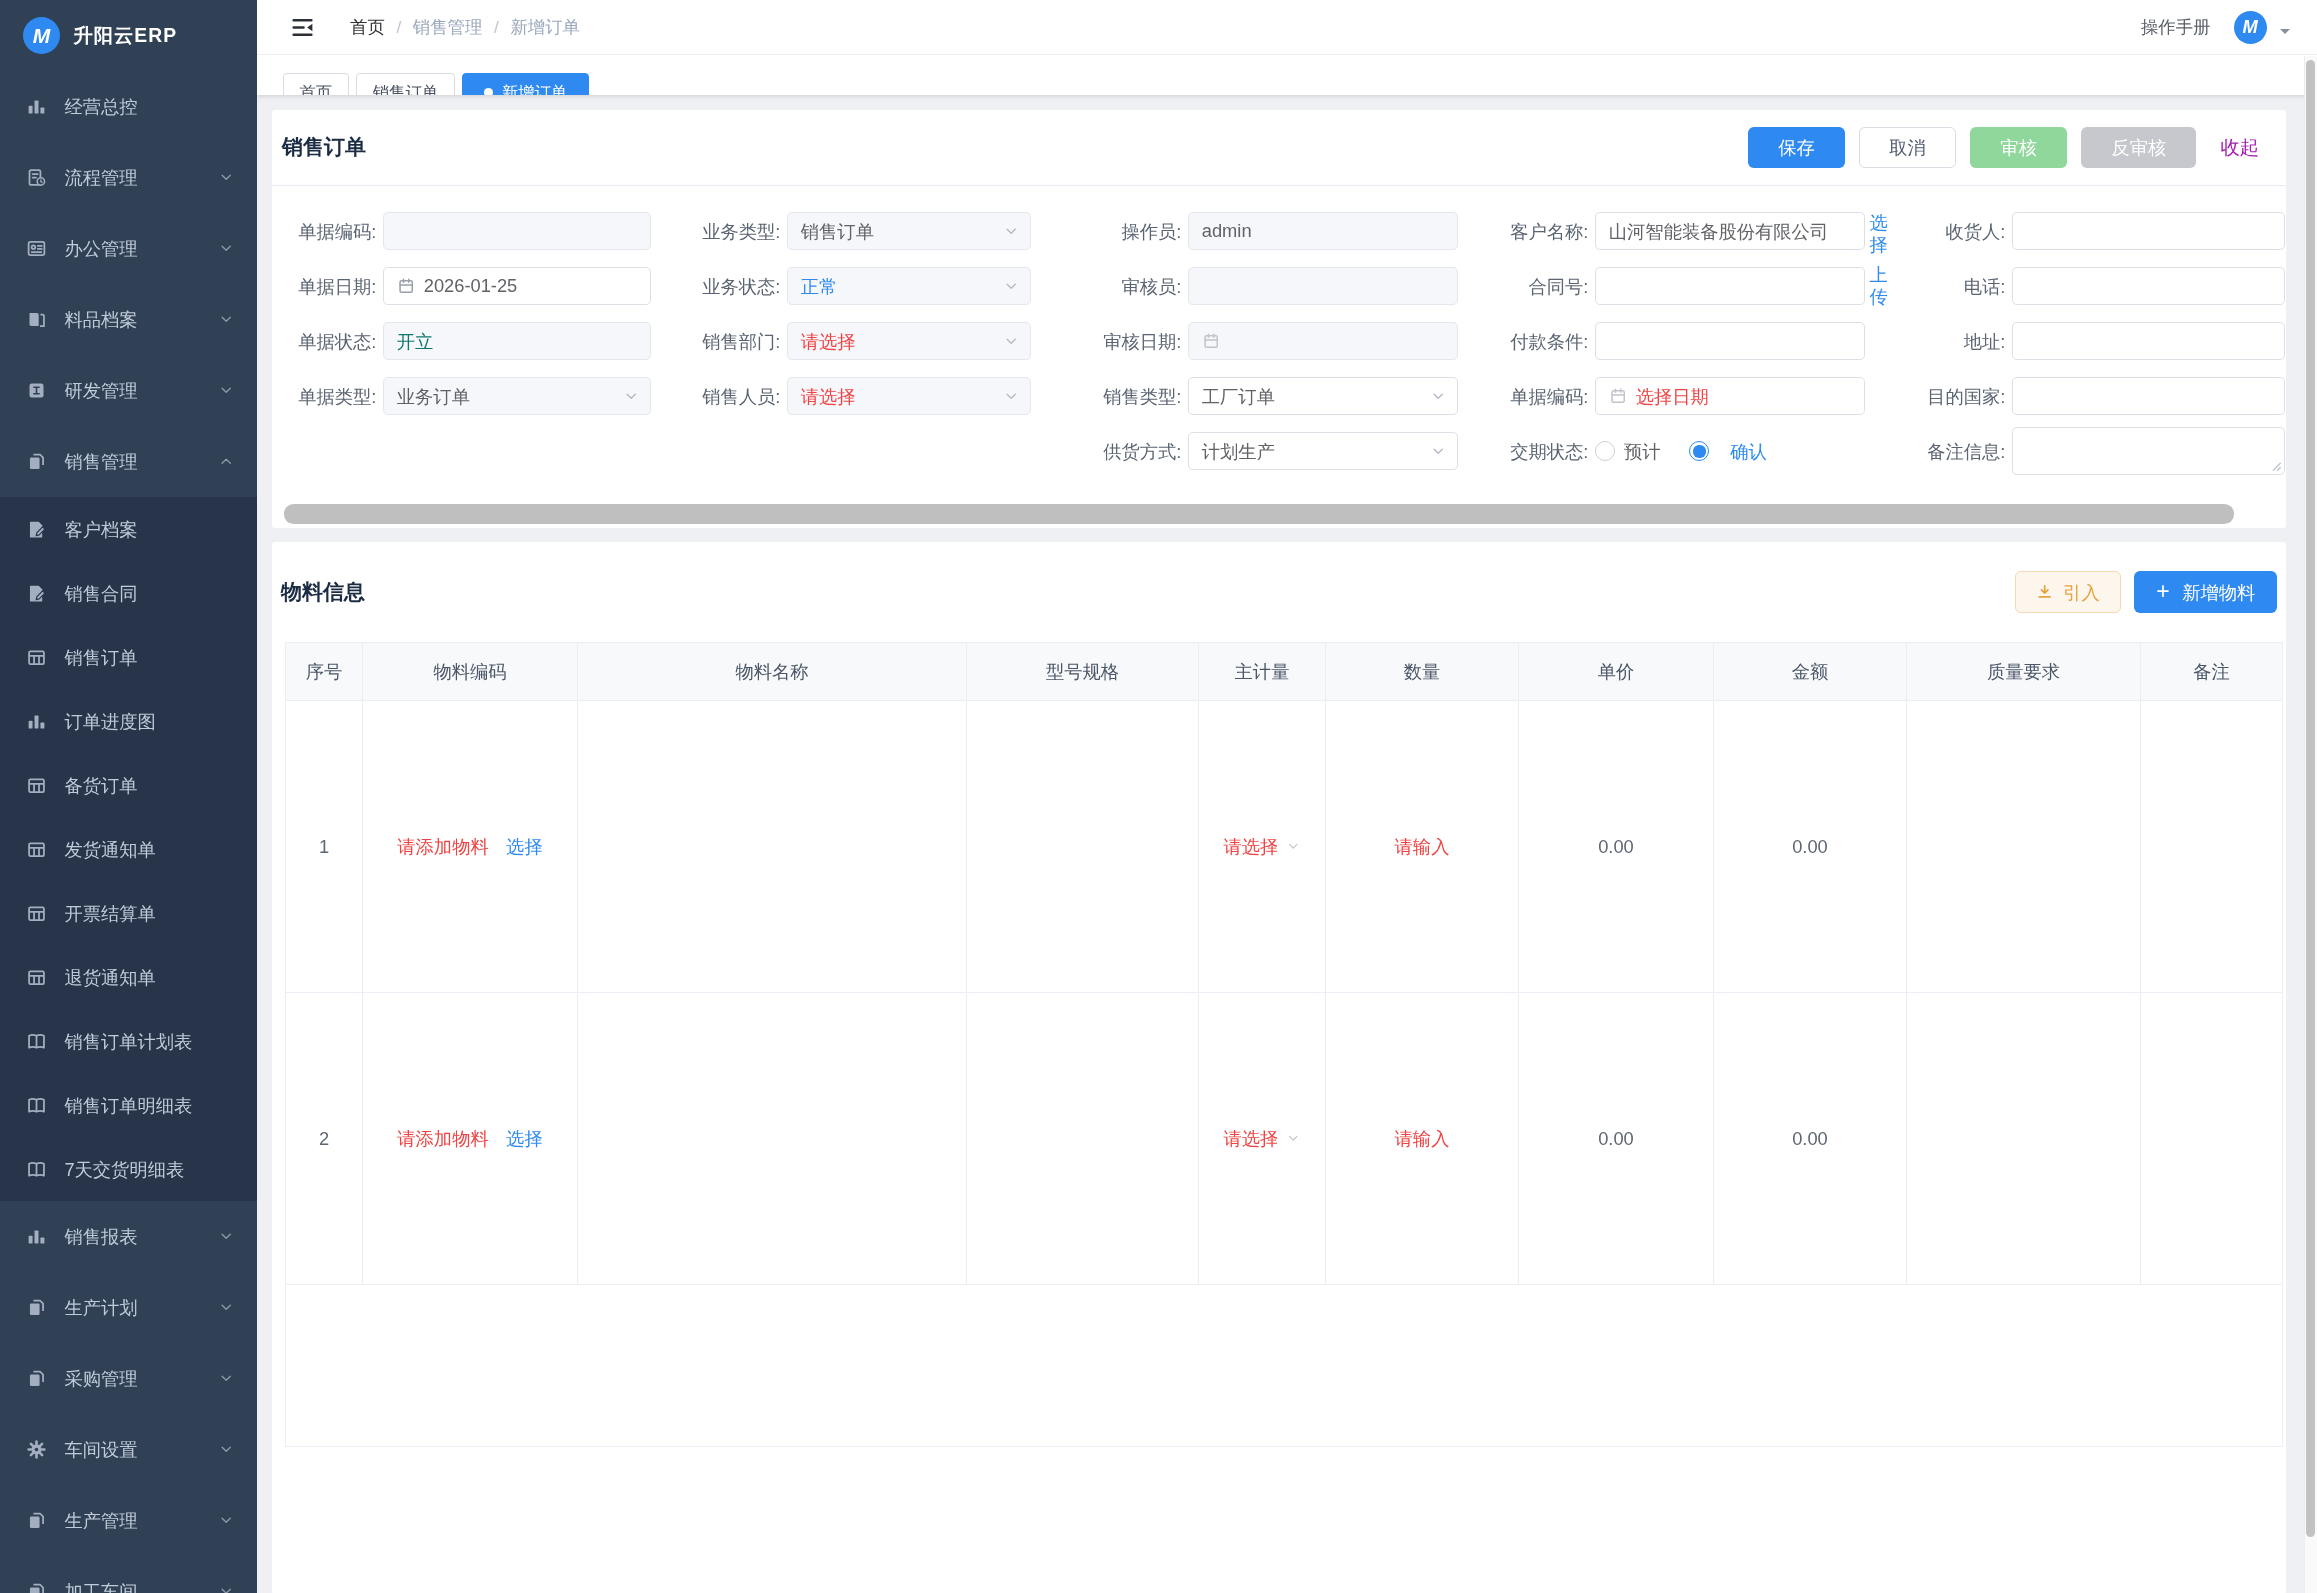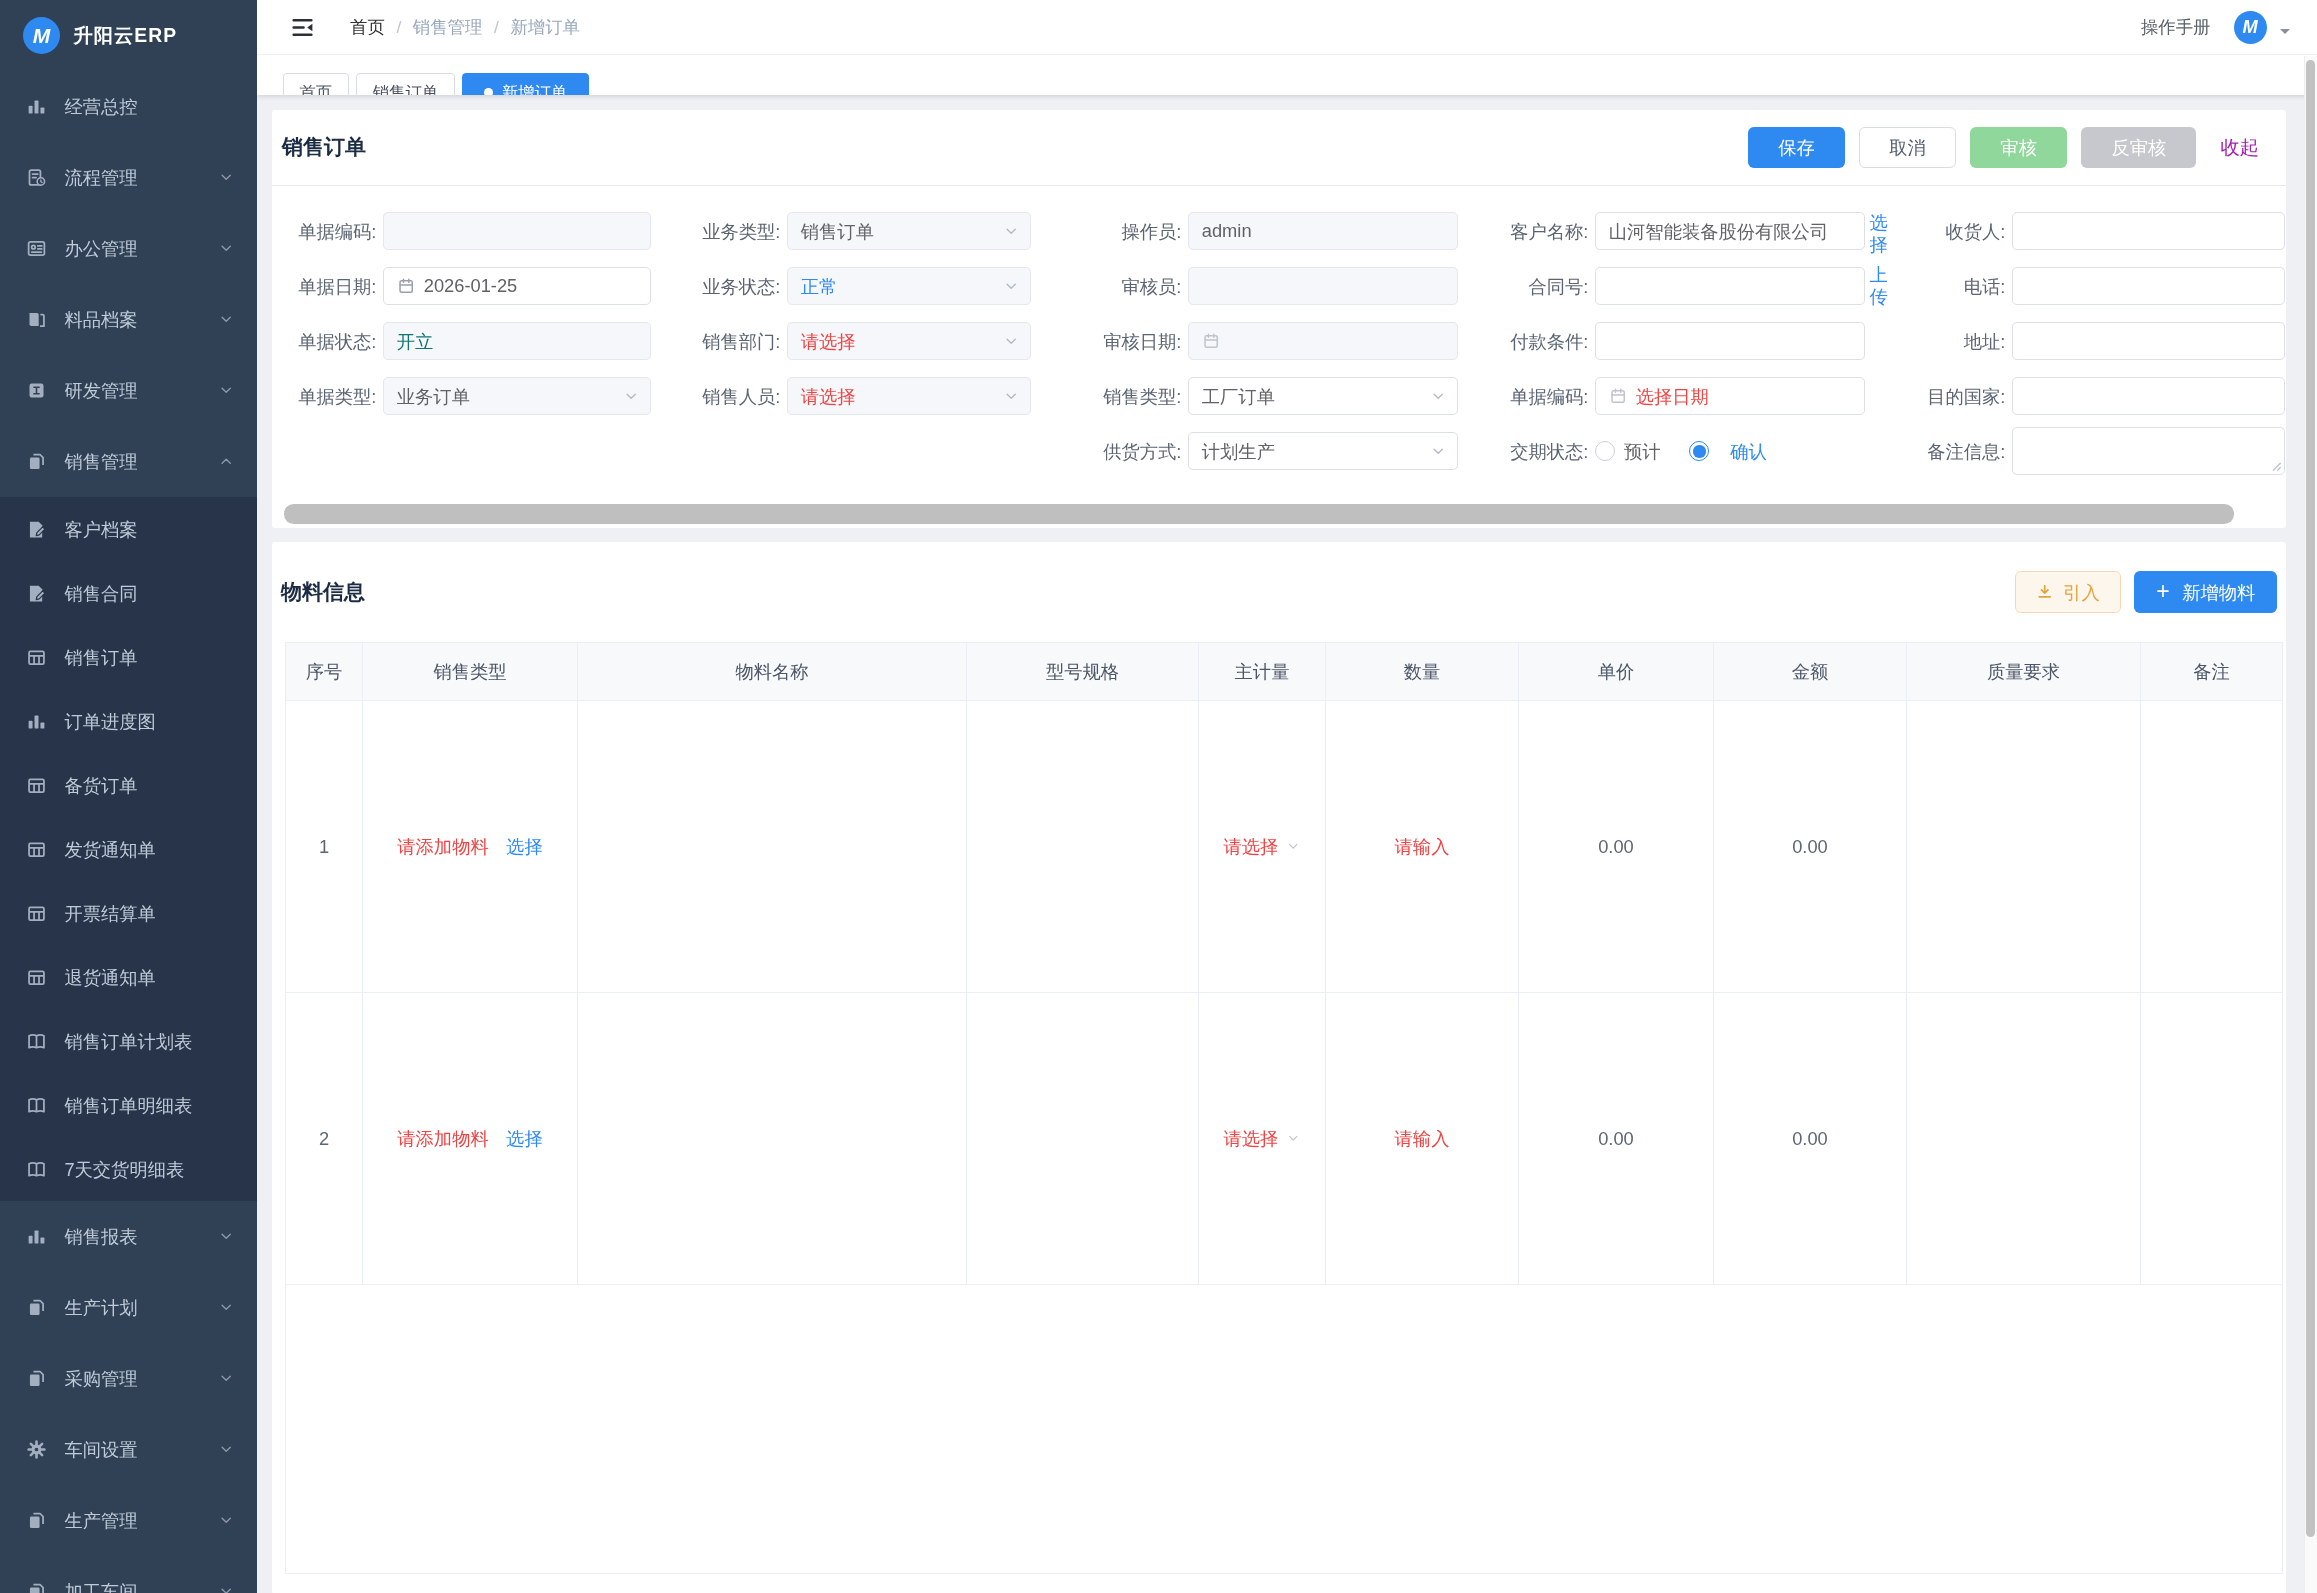--- a/index.html
+++ b/index.html
@@ -83,21 +83,21 @@
 
   
   .materials-panel { margin-top:14.5px; height:1052px; position:relative; overflow:hidden; }
   .mat-head { height:100px; display:flex; align-items:center; padding:0 8.7px; }
   .mat-actions { margin-left:auto; display:flex; gap:13.5px; }
   .btn-import { background:#fdf6ec; border:1px solid #f5dab1; color:#e6a23c; height:42px; padding:0 20px; border-radius:5.8px; font-size:18.3px; display:flex; align-items:center; gap:9.7px; cursor:pointer; }
   .btn-import svg { width:17.4px; height:17.4px; }
   .btn-add { background:#2e8af0; border:none; color:#fff; height:42px; padding:0 22px; border-radius:5.8px; font-size:18.3px; display:flex; align-items:center; gap:12.6px; cursor:pointer; }
   .plus-g { font-size:23px; line-height:1; font-weight:400; margin-top:-1.9px; }
 
-  .table-outer { margin:0 2.9px 0 12.6px; border:1px solid #ebeef5; height:932px; }
+  .table-outer { margin:0 2.9px 0 12.6px; border:1px solid #ebeef5; height:805px; }
   .mth { display:flex; height:58px; background:#f8f9fb; border-bottom:1px solid #ebeef5; }
   .th { display:flex; align-items:center; justify-content:center; font-size:18.3px; color:#4b5668; font-weight:500; border-right:1px solid #ebeef5; }
   .mtr { display:flex; height:292px; border-bottom:1px solid #ebeef5; background:#fff; }
   .td { display:flex; align-items:center; justify-content:center; border-right:1px solid #e8eef5; font-size:18.3px; color:#5f6673; gap:17.4px; }
   .th:last-child, .td:last-child { border-right:none; }
   .col-0{width:77px;} .col-1{width:215px;} .col-2{width:389px;} .col-3{width:232px;} .col-4{width:127px;} .col-5{width:193px;} .col-6{width:195px;} .col-7{width:193px;} .col-8{width:234px;} .col-9{flex:1;}
   .cell-link { color:#2e8af0; font-weight:500; cursor:pointer; }
   .mini-chev { width:14.5px; height:14.5px; color:#c0c4cc; margin-left:-9.7px; }
 
   
@@ -671,21 +671,21 @@
           <button class="btn-add">
             <span class="plus-g">+</span>
             <span>新增物料</span>
           </button>
         </div>
       </div>
 
       <div class="table-outer">
         <div class="mth">
           <div class="th col-0">序号</div>
-          <div class="th col-1">销售类型</div>
+          <div class="th col-1">物料编码</div>
           <div class="th col-2">物料名称</div>
           <div class="th col-3">型号规格</div>
           <div class="th col-4">主计量</div>
           <div class="th col-5">数量</div>
           <div class="th col-6">单价</div>
           <div class="th col-7">金额</div>
           <div class="th col-8">质量要求</div>
           <div class="th col-9">备注</div>
         </div>
 

